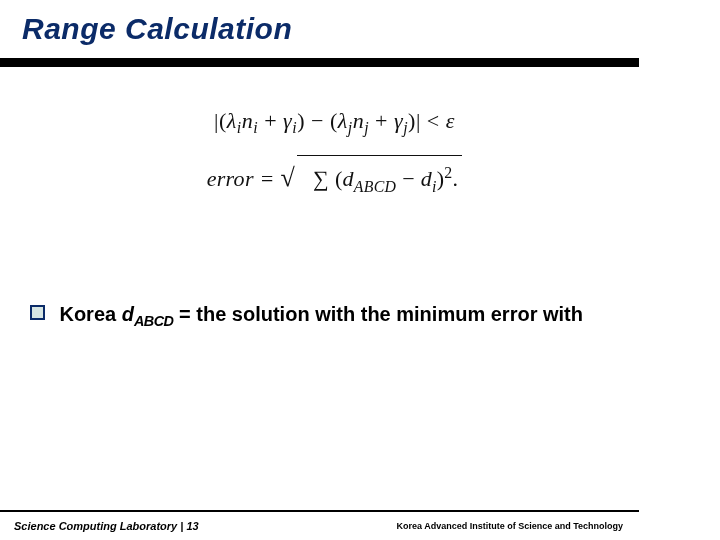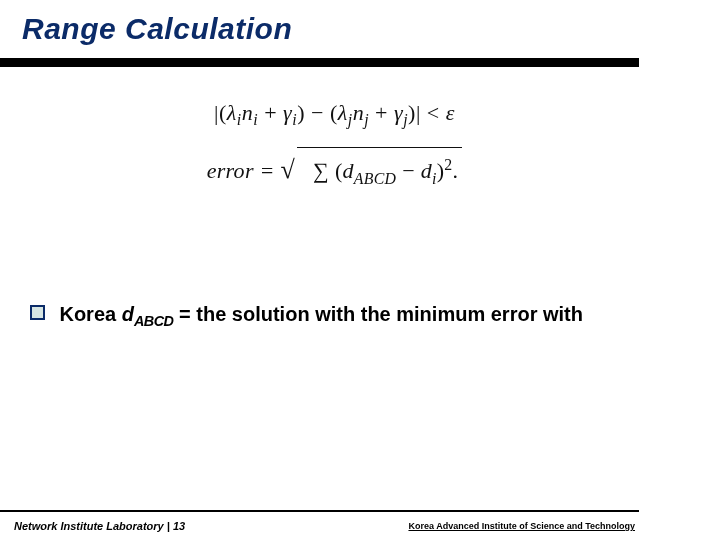--- a/index.html
+++ b/index.html
@@ -40,21 +40,21 @@
     position: absolute;
     left: 90px;
     top: 90px;
     right: 60px;
     font-family: "Times New Roman", Times, serif;
     font-size: 22px;
     color: #111;
   }
   .eq-line1 {
     text-align: center;
-    margin: 10px 0 18px 0;
+    margin: 18px 0 18px 0;
     letter-spacing: 0.5px;
   }
   .eq-line2 {
     text-align: center;
     margin: 6px 0 0 0;
     letter-spacing: 0.3px;
   }
   .sub {
     font-size: 0.72em;
     vertical-align: sub;
@@ -121,26 +121,25 @@
     position: absolute;
     left: 14px;
     bottom: 8px;
     font-size: 11px;
     font-weight: 700;
     font-style: italic;
     color: #000;
   }
   .footer-right {
     position: absolute;
-    right: 4px;
+    right: 16px;
     bottom: 9px;
     font-size: 9px;
     font-weight: 700;
     color: #000;
-    text-decoration: underline;
   }
 </style>
 </head>
 <body>
 
 <div class="slide">
 
   <div class="title">Range Calculation</div>
   <div class="title-rule"></div>
 
@@ -154,17 +153,17 @@
 
   <div class="bullet-row">
     <span class="bullet-box"></span>
     <span class="bullet-text">
       <span>Korea </span><span class="bi">d</span><span class="bisub">ABCD</span><span> = the solution with the minimum error with</span>
     </span>
   </div>
 
   <div class="footer-rule"></div>
   <div class="footer-left">
-    <span>Network Institute Laboratory</span><span> | </span><span>13</span>
+    <span>Science Computing Laboratory</span><span> | </span><span>13</span>
   </div>
   <div class="footer-right">Korea Advanced Institute of Science and Technology</div>
 
 </div>
 
 </body></html>

